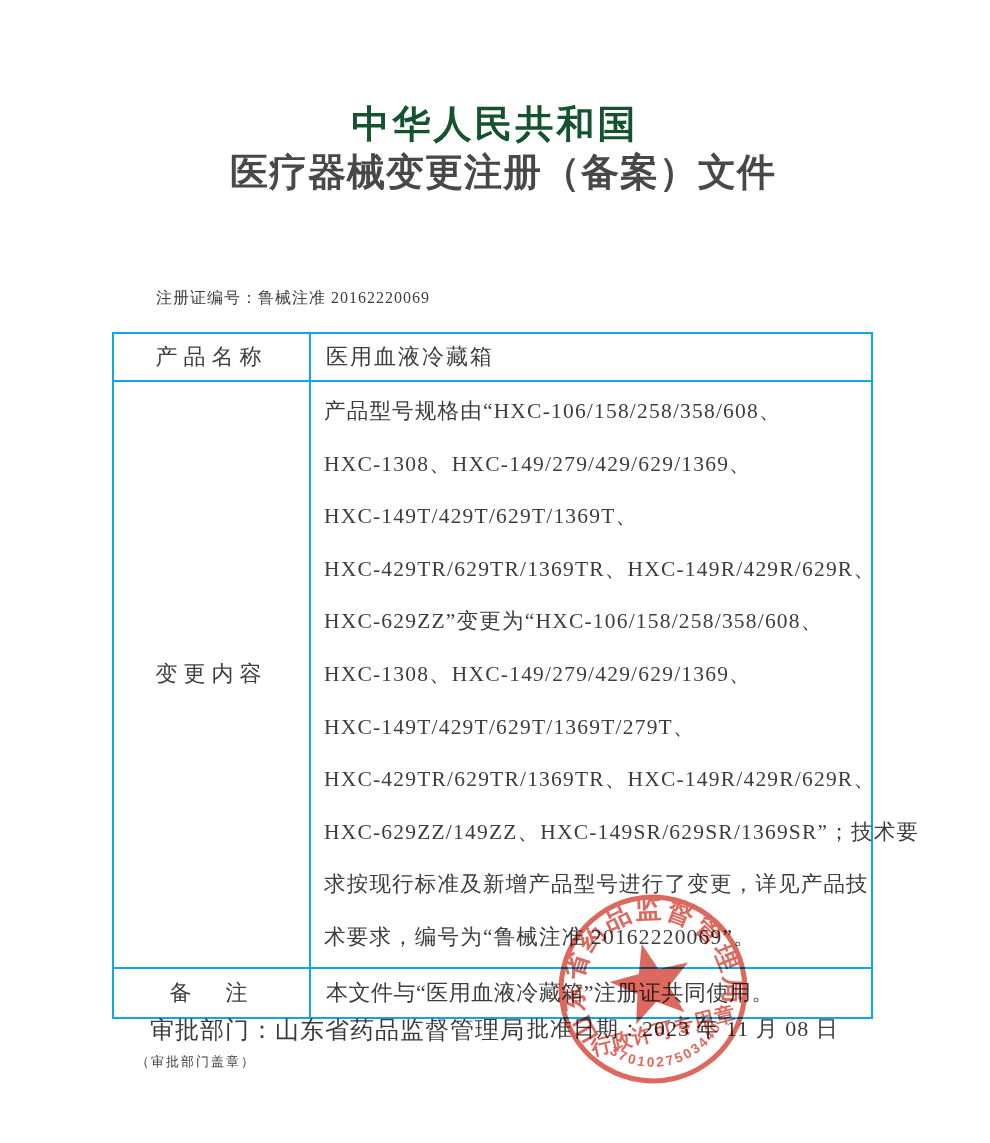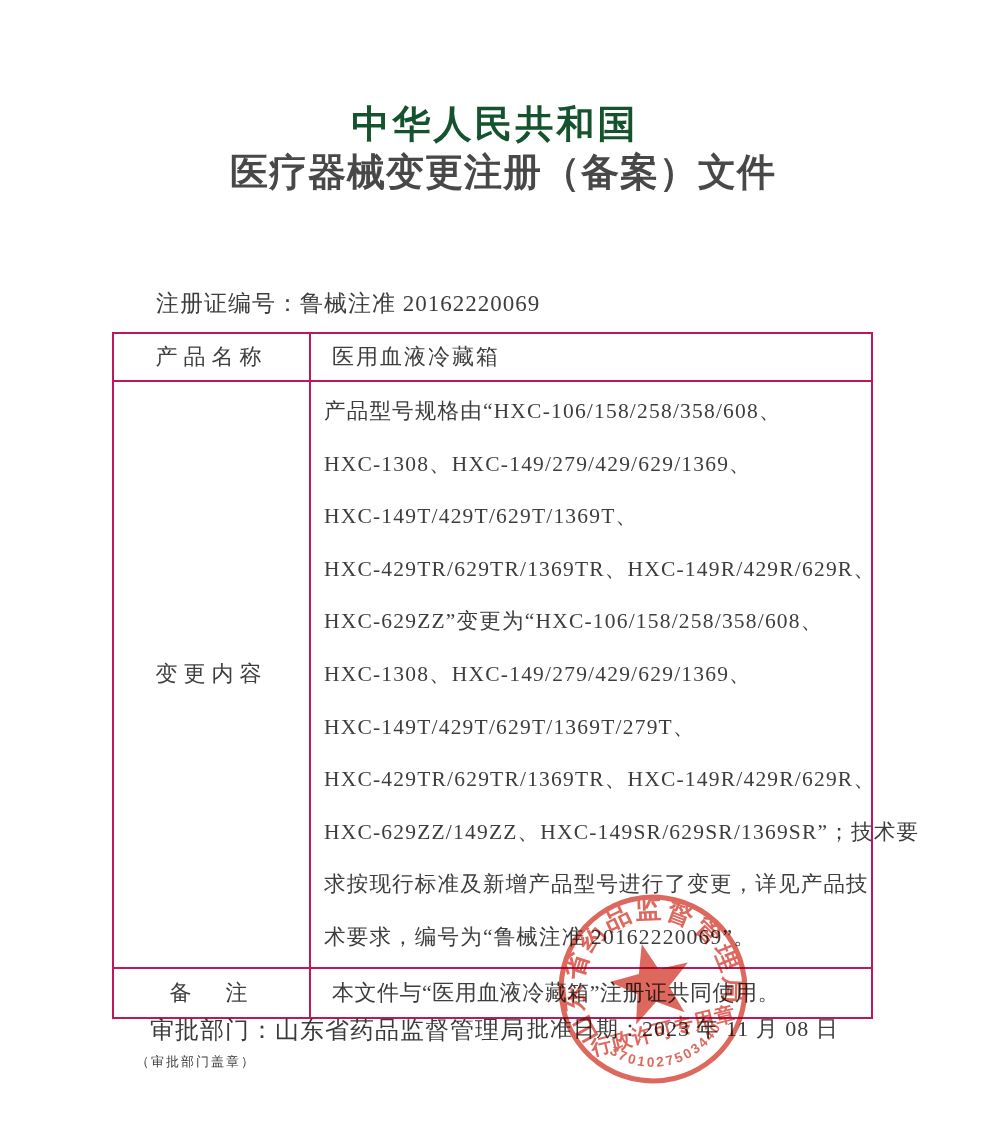--- a/index.html
+++ b/index.html
@@ -13,32 +13,32 @@
     text-align:center; font-size:38px; font-weight:bold;
     letter-spacing:3px; color:#14532d; margin:0;
   }
   .title2 {
     position:absolute; top:147px; left:0; width:100%;
     text-align:center; font-size:38px; font-weight:bold;
     letter-spacing:1px; color:#484848; margin:0;padding-left:8px;
   }
   .regline {
     position:absolute; top:288px; left:156px;
-    font-size:23px; letter-spacing:1px; color:#3d3d3d;
+    font-size:16px; letter-spacing:1px; color:#3d3d3d;
   }
   .doc-table {
     position:absolute; top:332px; left:112px; width:761px;
     border-collapse:collapse; table-layout:fixed;
   }
   .doc-table td {
-    border:2px solid #be185d; vertical-align:middle;
+    border:2px solid #0ea5e9; vertical-align:middle;
     font-size:22px; color:#3d3d3d;
   }
   .col-label { width:193px; text-align:center; letter-spacing:6px; }
-  .col-value { padding-left:21px; }
+  .col-value { padding-left:15px; }
   .row-product td { height:44px; }
   .row-remark td { height:46px; }
   .row-product .col-value { letter-spacing:2px; }
   .row-remark .col-value { letter-spacing:0.5px; }
   .change-line {
     height:52.6px; line-height:52.6px; white-space:nowrap;
     font-size:21.5px; letter-spacing:1.2px; color:#3d3d3d;
   }
   .change-cell { padding:3px 6px 3px 13px; }
   .footer-dept { position:absolute; top:1014px; left:150px; font-size:24px; letter-spacing:1px; }

